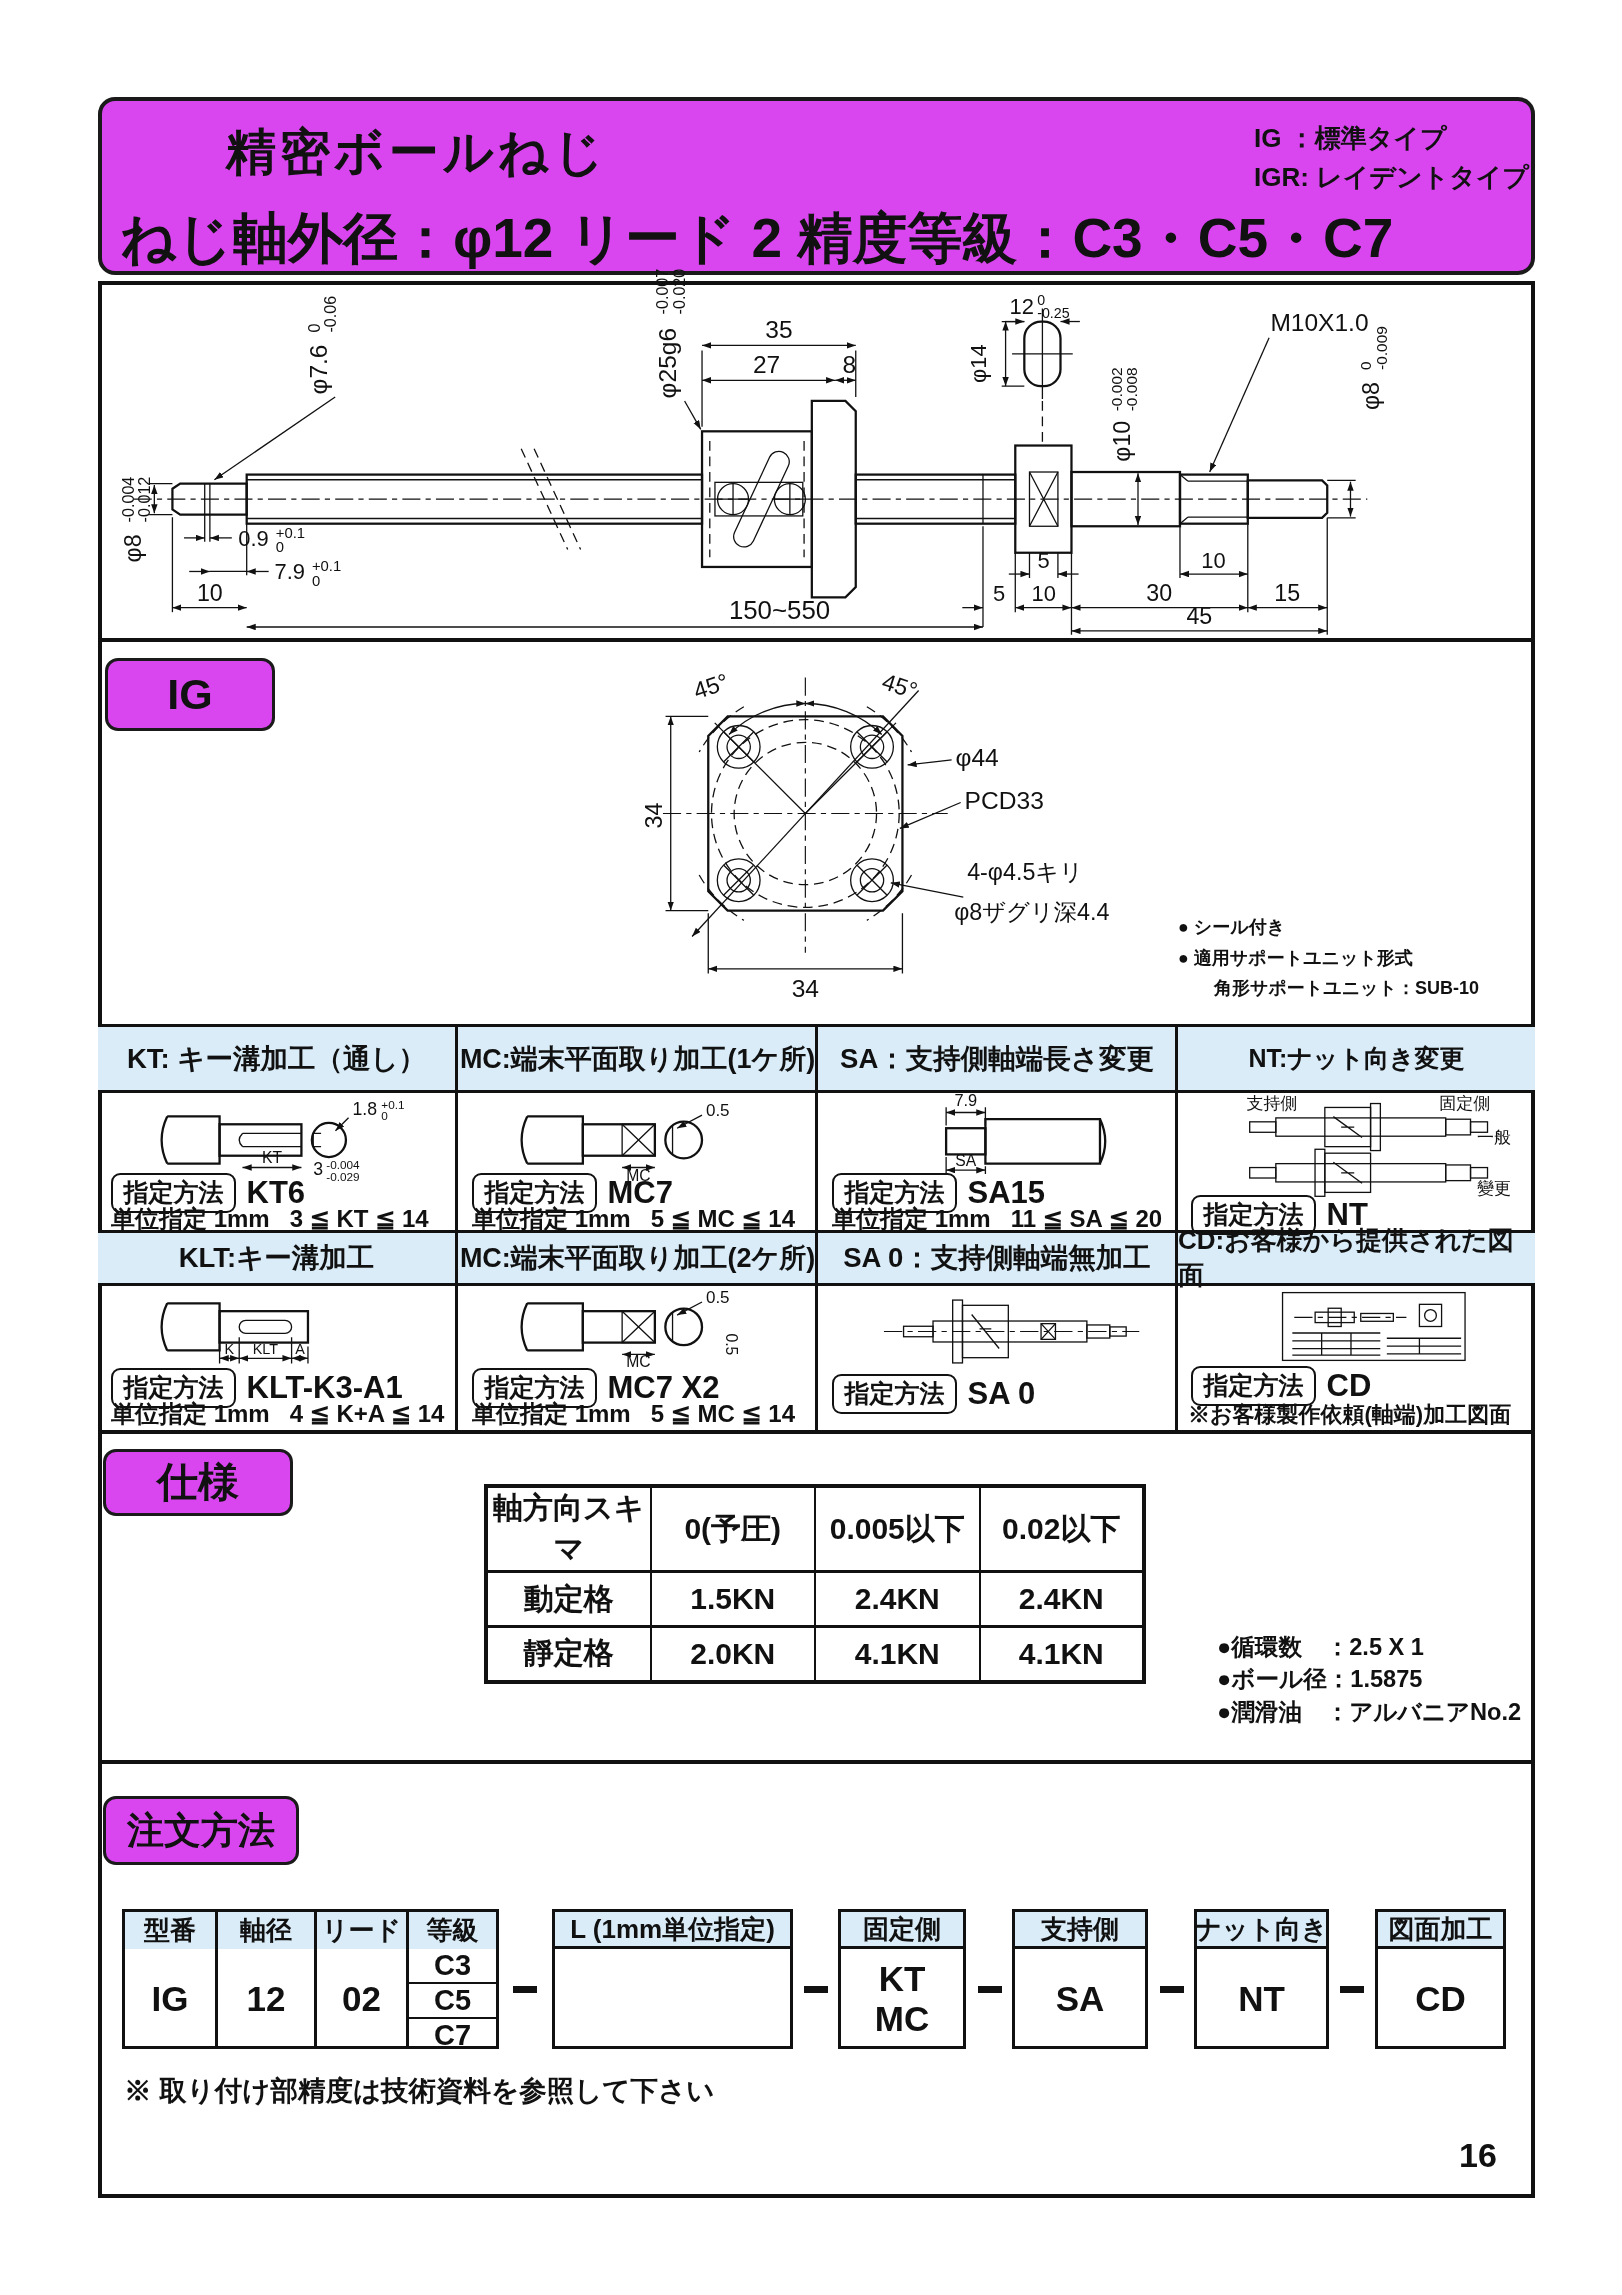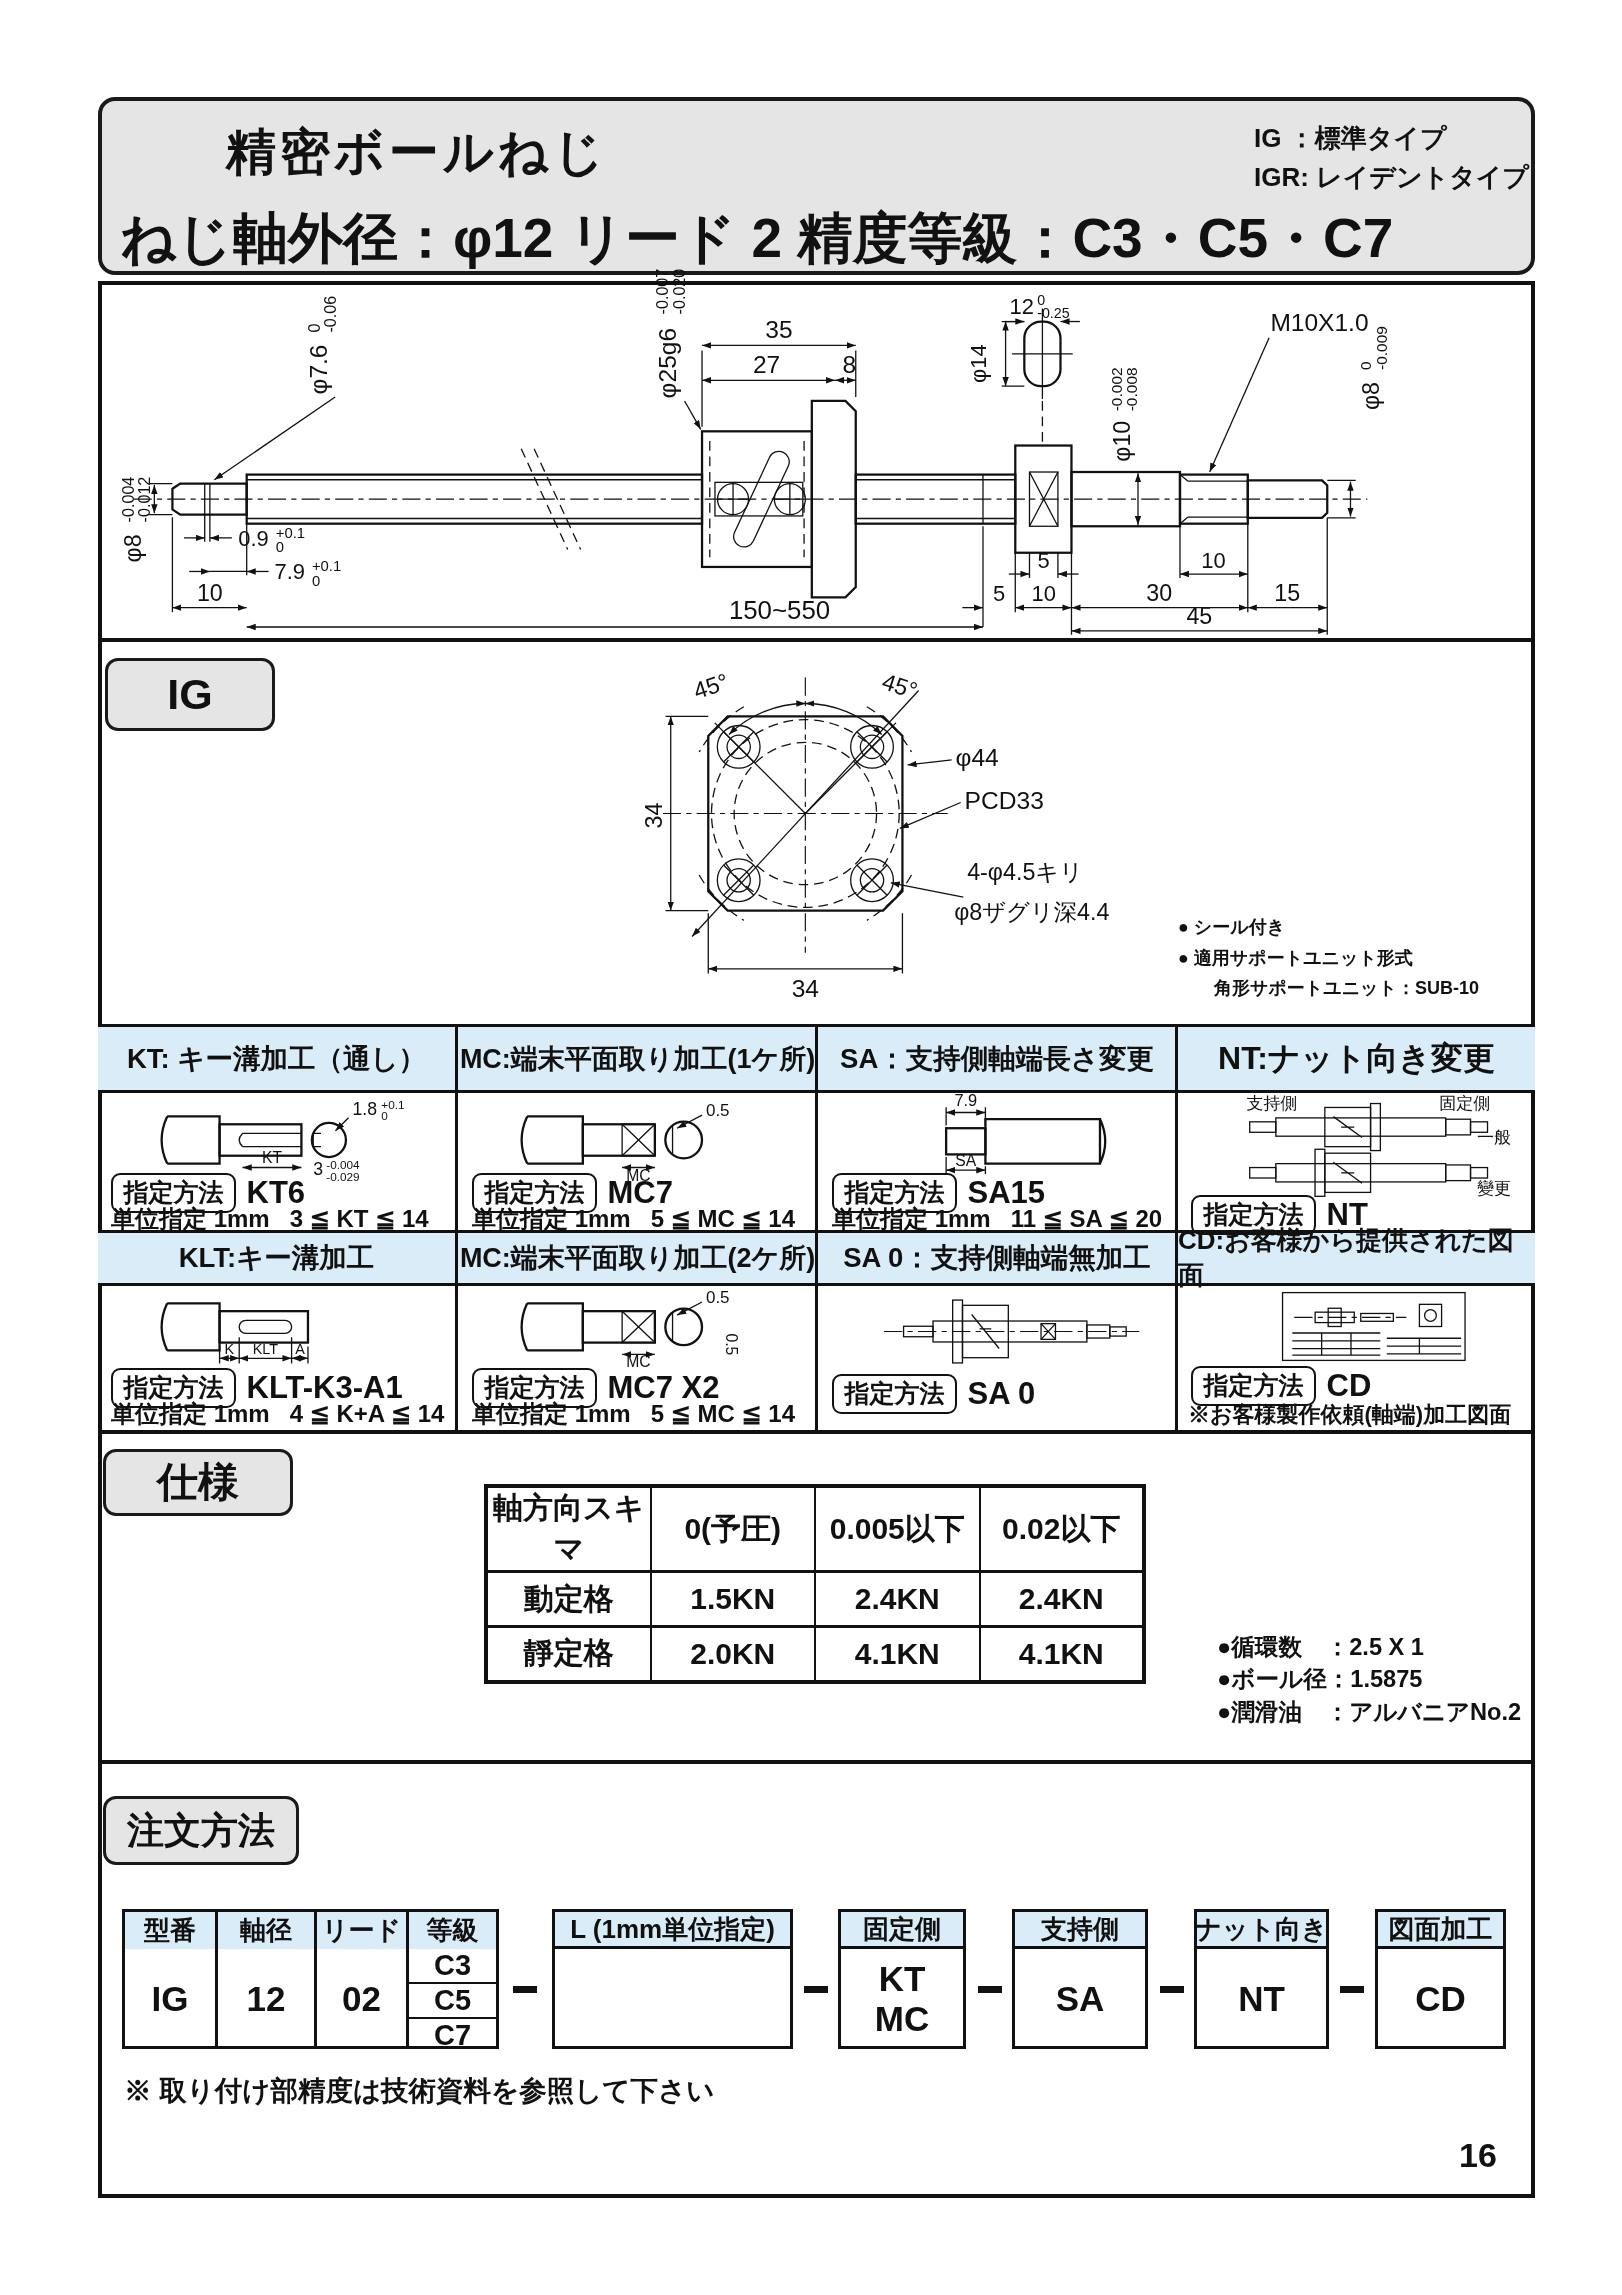--- a/index.html
+++ b/index.html
@@ -1,19 +1,19 @@
 <!DOCTYPE html>
 <html style="font-size:10.5px"><head>
 <meta charset="utf-8">
 <style>
   *{margin:0;padding:0;box-sizing:border-box}
   html,body{background:#fff}
   body{width:1623px;height:2295px;position:relative;font-family:"Liberation Sans",sans-serif;color:#111}
   .abs{position:absolute}
-  .bluebox{background:#e5e5e5;border:3.9px solid #1a1a1a;border-radius:14.4px;display:flex;align-items:center;justify-content:center;font-weight:bold}
+  .bluebox{background:#d946ef;border:3.9px solid #1a1a1a;border-radius:14.4px;display:flex;align-items:center;justify-content:center;font-weight:bold}
   .frame{border:4.6px solid #111}
   .divider{background:#111}
   .hdrband{background:#d9ecf8;border-top:3.9px solid #111;border-bottom:3.9px solid #111}
   .hdrtxt{display:flex;align-items:center;justify-content:center;font-weight:bold;text-align:left}
   .vline{background:#111}
   svg{position:absolute;overflow:visible}
   svg text{font-family:"Liberation Sans",sans-serif;fill:#111}
   .thick{stroke:#111;stroke-width:3.5;fill:none}
   .thin{stroke:#111;stroke-width:2;fill:none}
   .dim{stroke:#111;stroke-width:2;fill:none}
@@ -258,21 +258,21 @@
 
 <div class="abs hdrband" style="left:98px;top:1024px;width:1437px;height:69px"></div>
 <div class="abs hdrband" style="left:98px;top:1230px;width:1437px;height:56px"></div>
 <div class="abs vline" style="left:455px;top:1024px;width:3.3px;height:406px"></div>
 <div class="abs vline" style="left:815px;top:1024px;width:3.3px;height:406px"></div>
 <div class="abs vline" style="left:1175px;top:1024px;width:3.3px;height:406px"></div>
 
 <div class="abs hdrtxt" style="left:98px;top:1028px;width:357px;height:61px;font-size:27.5px">KT: キー溝加工（通し）</div>
 <div class="abs hdrtxt" style="left:459px;top:1028px;width:357px;height:61px;font-size:27px">MC:端末平面取り加工(1ケ所)</div>
 <div class="abs hdrtxt" style="left:819px;top:1028px;width:356px;height:61px;font-size:27.5px">SA：支持側軸端長さ変更</div>
-<div class="abs hdrtxt" style="left:1178px;top:1028px;width:357px;height:61px;font-size:32px">NT:ナット向き変更</div>
+<div class="abs hdrtxt" style="left:1178px;top:1028px;width:357px;height:61px;font-size:25px">NT:ナット向き変更</div>
 
 <div class="abs hdrtxt" style="left:98px;top:1234px;width:357px;height:48px;font-size:27.5px">KLT:キー溝加工</div>
 <div class="abs hdrtxt" style="left:459px;top:1234px;width:357px;height:48px;font-size:27px">MC:端末平面取り加工(2ケ所)</div>
 <div class="abs hdrtxt" style="left:819px;top:1234px;width:356px;height:48px;font-size:27.5px">SA 0：支持側軸端無加工</div>
 <div class="abs hdrtxt" style="left:1178px;top:1234px;width:357px;height:48px;font-size:26px">CD:お客様から提供された図面</div>
 
 <svg style="left:105px;top:1098px" width="347" height="84" viewBox="0 0 530 128">
   <path class="thick" d="M95 28 H175 V100 H95 M95 28 Q78 64 95 100"></path>
   <rect class="thick" x="175" y="40" width="125" height="48"></rect>
   <path class="thin" d="M210 54 H300 M210 74 H300 M210 54 Q200 64 210 74"></path>

